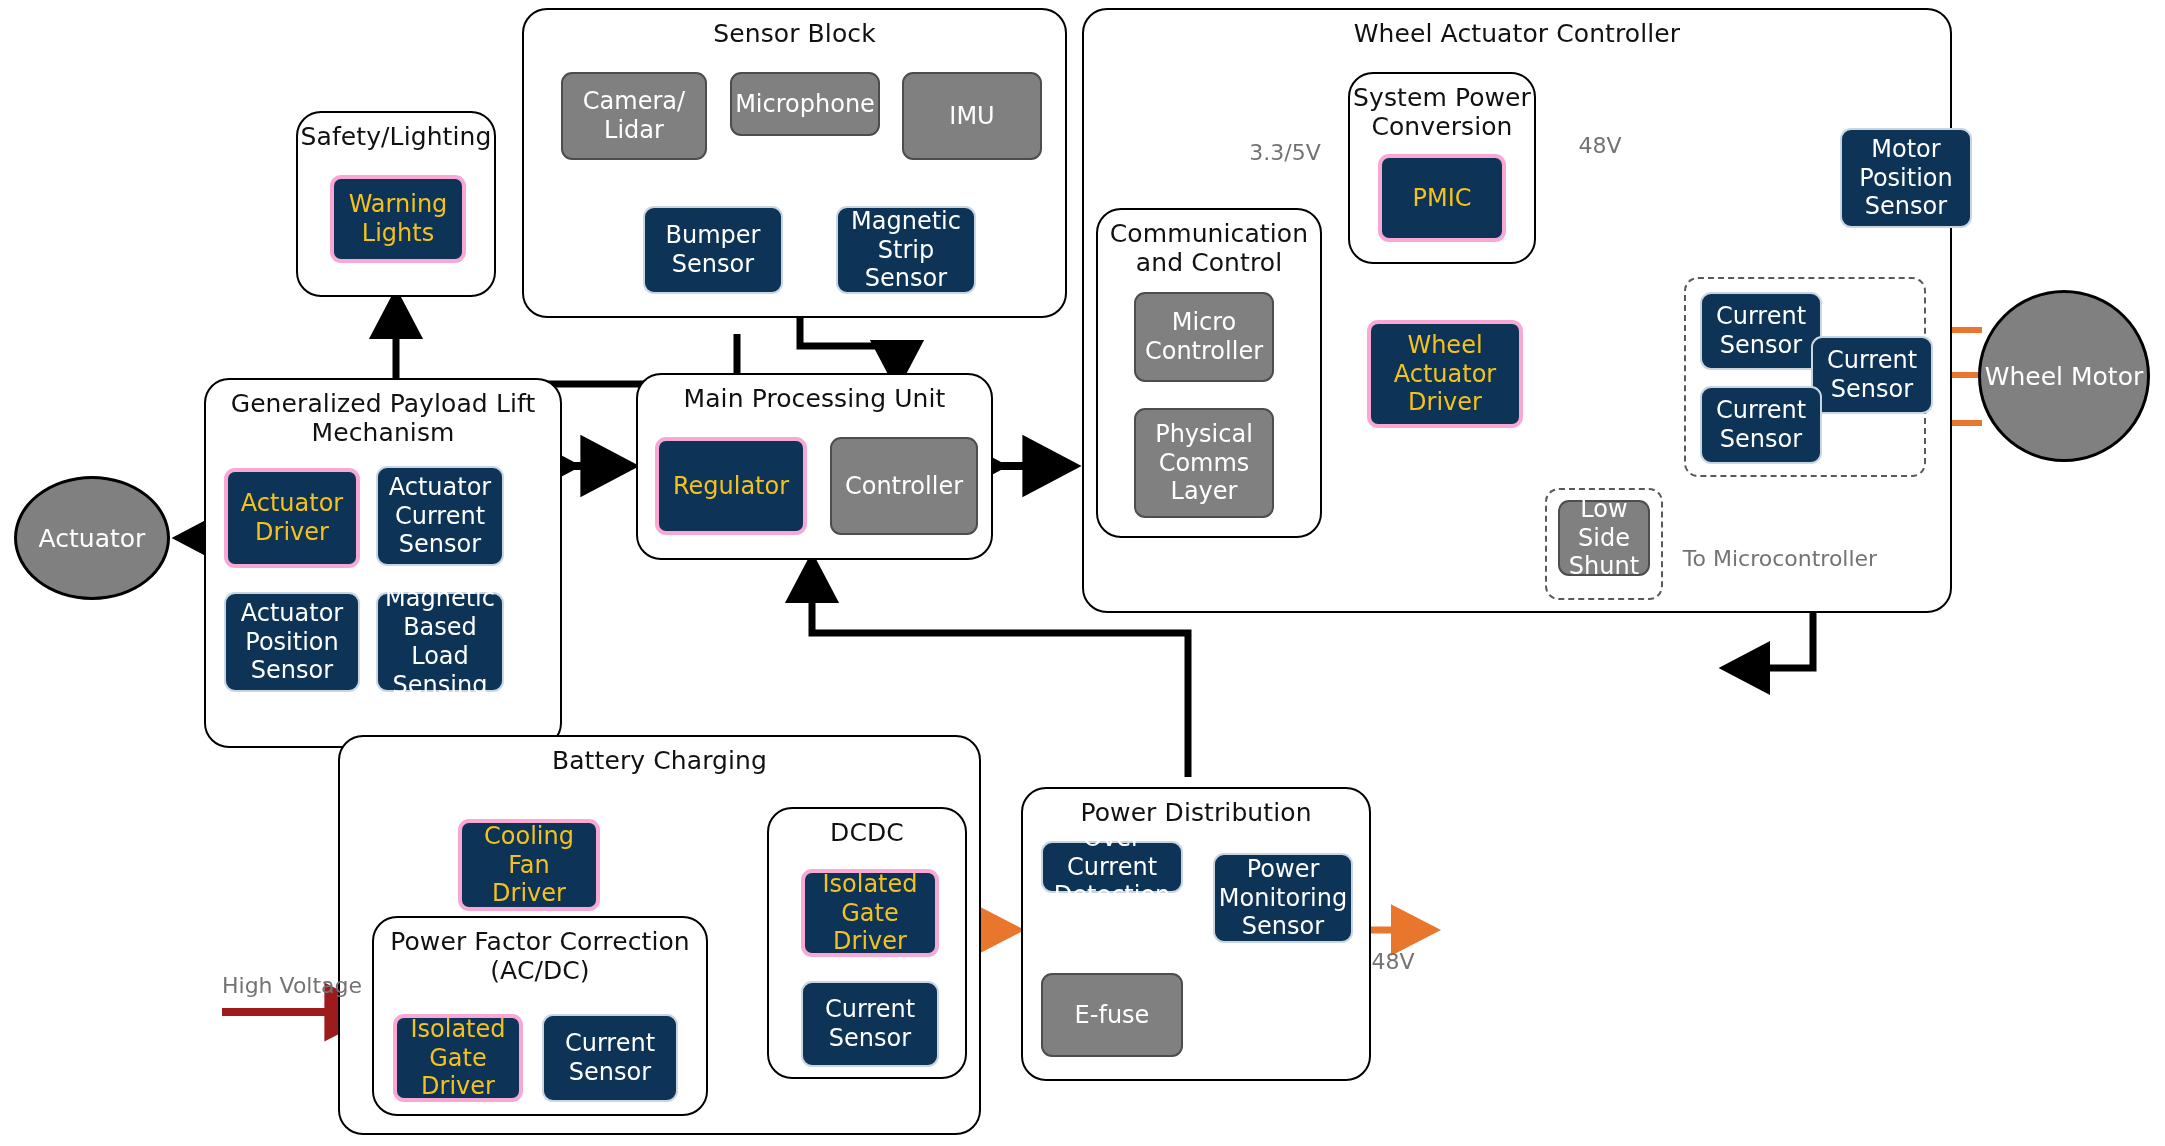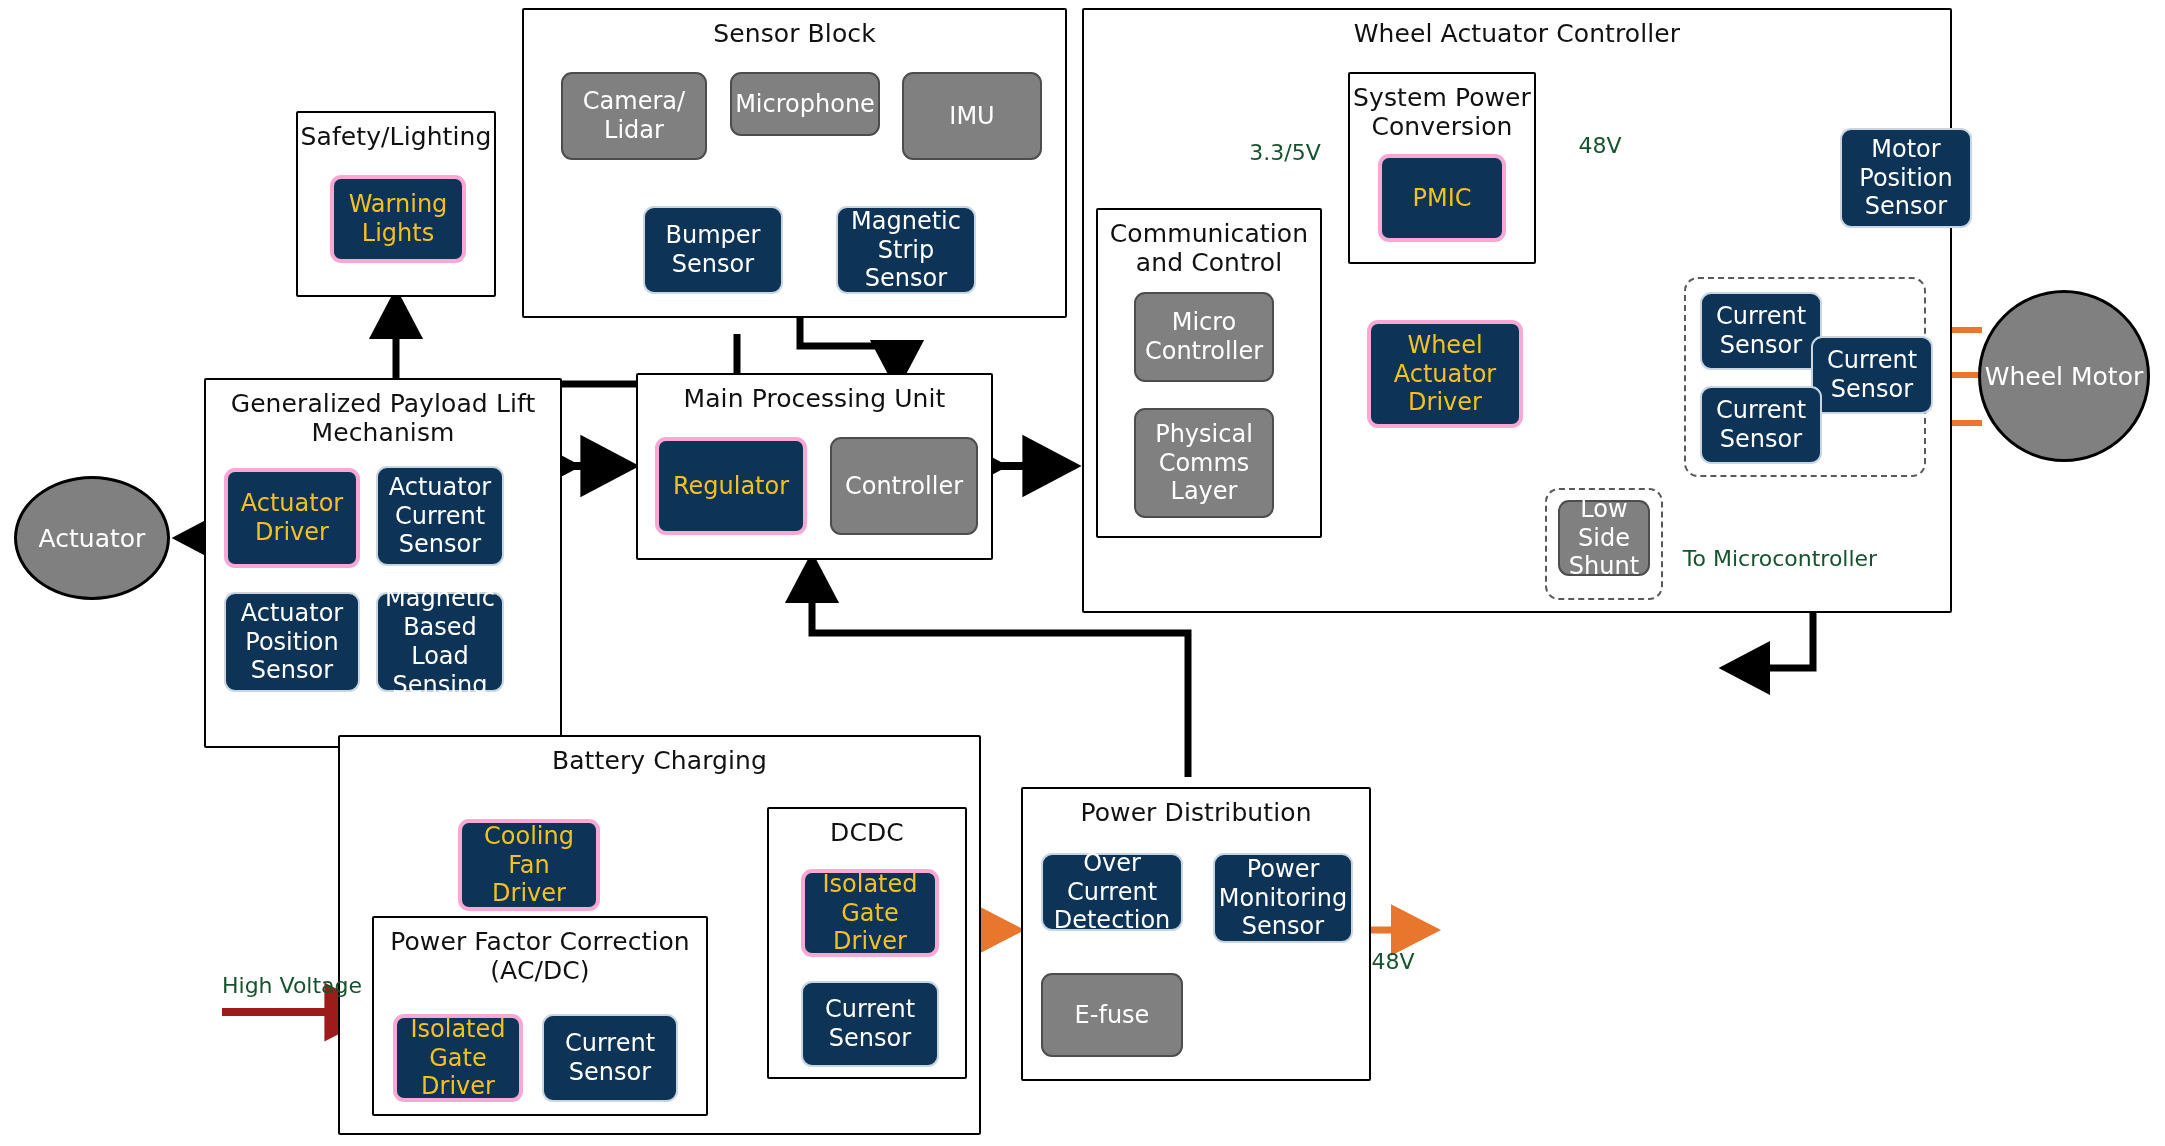--- a/index.html
+++ b/index.html
@@ -2,41 +2,41 @@
 <html><head>
 <meta charset="utf-8">
 <style>
   html,body{margin:0;padding:0;background:#fff;}
   body{width:2165px;height:1146px;position:relative;overflow:hidden;
        font-family:"DejaVu Sans","Liberation Sans",sans-serif;}
   #stage{position:absolute;left:0;top:0;width:2165px;height:1146px;}
   svg#wires{position:absolute;left:0;top:0;width:2165px;height:1146px;pointer-events:none;}
 
   
-  .grp{position:absolute;background:#fff;border:2.5px solid #000;border-radius:2px;box-sizing:border-box;}
+  .grp{position:absolute;background:#fff;border:2.5px solid #000;border-radius:25px;box-sizing:border-box;}
   .grp > .grp-title{position:absolute;left:0;right:0;top:9px;text-align:center;
         font-size:25px;color:#111;line-height:1.16;letter-spacing:.1px;}
   .grp.thin{border-width:2px;}
 
   
   .blk{position:absolute;box-sizing:border-box;display:flex;align-items:center;
        justify-content:center;text-align:center;border-radius:11px;
        font-size:24px;line-height:1.2;padding:2px 6px;}
   .navy{background:#0d3356;color:#fff;border:2px solid #c9d6e2;}
   .navy-hl{background:#0d3356;color:#f5c21b;border:4px solid #f9a8d4;}
   .grey{background:#808080;color:#fff;border:2.5px solid #4d4d4d;}
   .circle{position:absolute;border-radius:50%;background:#808080;color:#fff;
        display:flex;align-items:center;justify-content:center;border:3px solid #000;
        font-size:25px;text-align:center;box-sizing:border-box;}
 
   
   .dash{position:absolute;border:2.5px dashed #595959;border-radius:14px;box-sizing:border-box;}
 
   
-  .lbl{position:absolute;font-size:22px;color:#14532d;white-space:nowrap;}
+  .lbl{position:absolute;font-size:22px;color:#737373;white-space:nowrap;}
   .lbl.c{transform:translateX(-50%);}
 </style>
 </head>
 <body>
 
 <div id="stage">
 
   <svg id="wires" viewBox="0 0 2165 1146">
     <defs>
       <marker id="abk" markerWidth="9" markerHeight="9" refX="6.2" refY="4.5" orient="auto" markerUnits="strokeWidth">
@@ -199,21 +199,21 @@
   </div>
 
   <div class="grp thin" style="left:767px;top:807px;width:200px;height:272px;">
     <div class="grp-title">DCDC</div>
     <div class="blk navy-hl" style="left:32px;top:60px;width:138px;height:88px;">Isolated Gate Driver</div>
     <div class="blk navy" style="left:32px;top:172px;width:138px;height:86px;">Current Sensor</div>
   </div>
 
   <div class="grp" style="left:1021px;top:787px;width:350px;height:294px;">
     <div class="grp-title">Power Distribution</div>
-    <div class="blk navy" style="left:18px;top:64px;width:142px;height:78px;">Over Current Detection</div>
+    <div class="blk navy" style="left:18px;top:52px;width:142px;height:52px;">Over Current Detection</div>
     <div class="blk navy" style="left:190px;top:64px;width:140px;height:90px;">Power Monitoring Sensor</div>
     <div class="blk grey" style="left:18px;top:184px;width:142px;height:84px;">E-fuse</div>
   </div>
 
   <div class="lbl c" style="left:1285px;top:140px;">3.3/5V</div>
   <div class="lbl c" style="left:1600px;top:133px;">48V</div>
   <div class="lbl c" style="left:1393px;top:949px;">48V</div>
   <div class="lbl" style="left:222px;top:973px;">High Voltage</div>
   <div class="lbl c" style="left:1780px;top:546px;">To Microcontroller</div>
 

